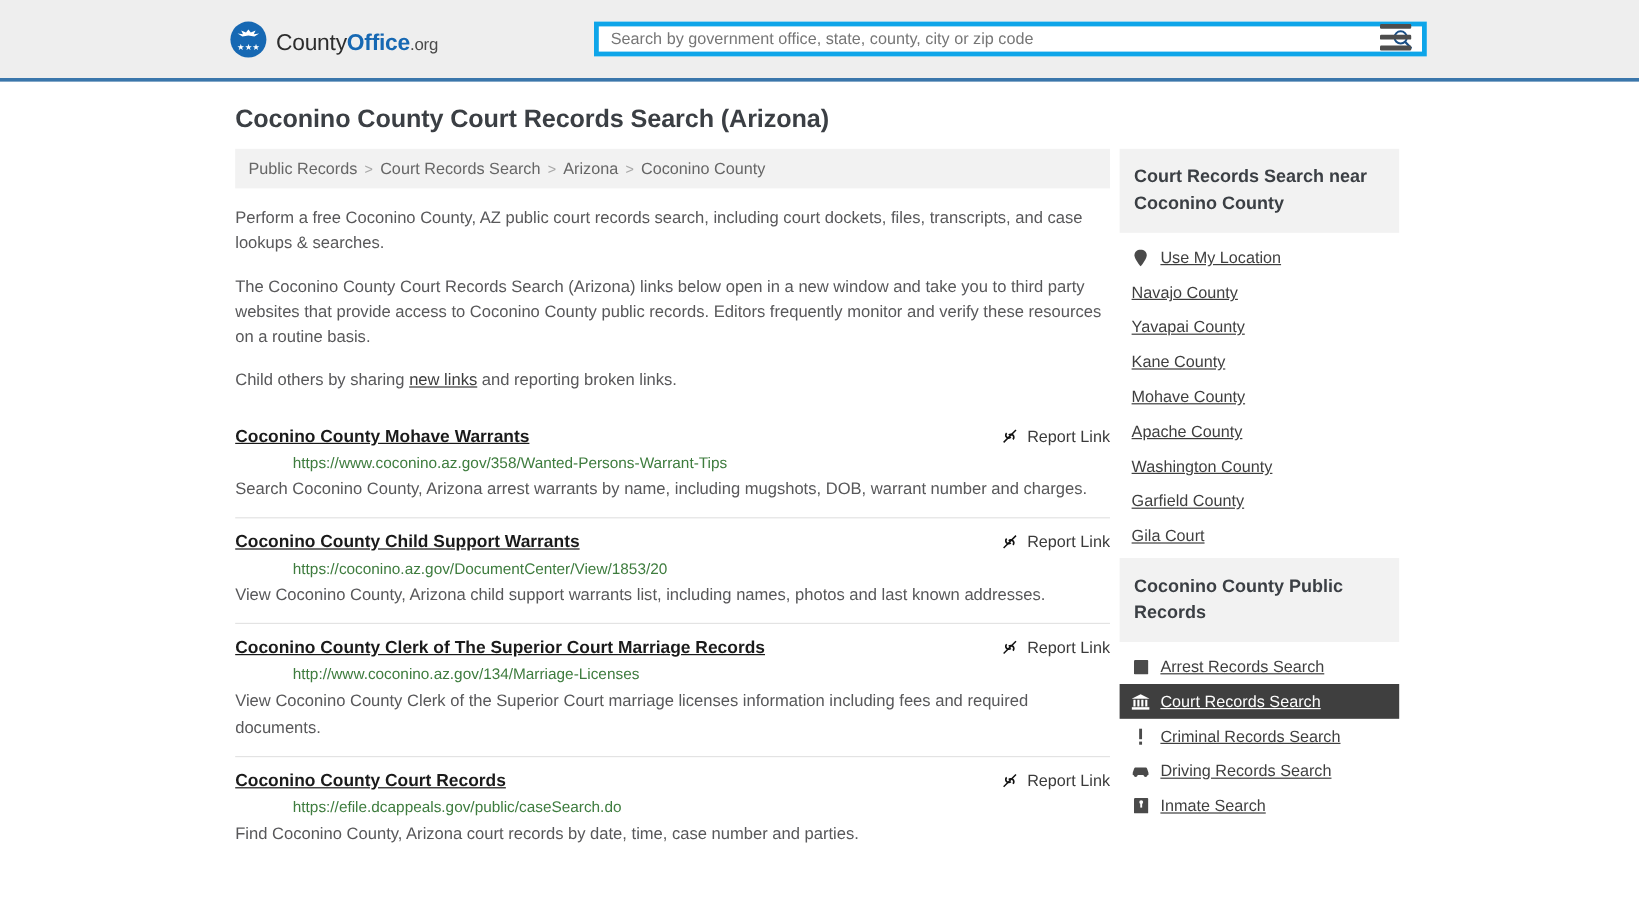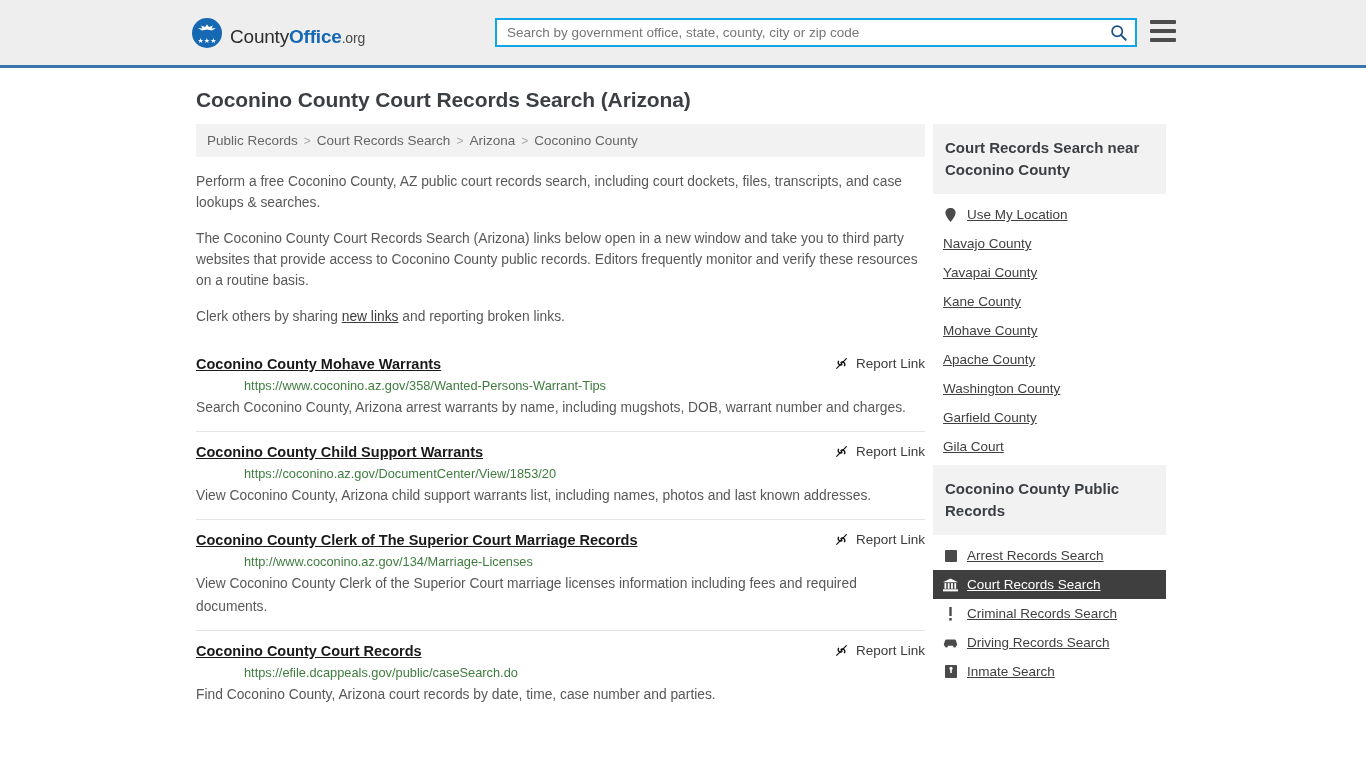--- a/index.html
+++ b/index.html
@@ -58,24 +58,24 @@
     white-space: nowrap;
   }
   .brand-text .b { font-weight: bold; color: #1668b3; }
   .brand-text .c { font-weight: normal; color: #2d2d2d; }
   .brand-text .org { font-size: 14px; color: #4a4a4a; }
 
   .search-wrap {
     position: absolute;
     left: 495px;
     top: 18px;
-    width: 642px;
+    width: 694px;
     height: 29px;
     background: #ffffff;
-    border: 2px solid #0ea5e9;
+    border: 4px solid #0ea5e9;
     display: flex;
     align-items: center;
   }
   .search-input {
     flex: 1 1 auto;
     border: none;
     outline: none;
     background: transparent;
     font-family: "Liberation Sans", sans-serif;
     font-size: 13.5px;
@@ -269,21 +269,21 @@
         <a href="#">Court Records Search</a>
         <span class="sep">&gt;</span>
         <a href="#">Arizona</a>
         <span class="sep">&gt;</span>
         <a href="#">Coconino County</a>
       </nav>
 
       <div class="intro">
         <p class="first">Perform a free Coconino County, AZ public court records search, including court dockets, files, transcripts, and case lookups &amp; searches.</p>
         <p>The Coconino County Court Records Search (Arizona) links below open in a new window and take you to third party websites that provide access to Coconino County public records. Editors frequently monitor and verify these resources on a routine basis.</p>
-        <p><span>Clerk others by sharing </span><a class="inline" href="#">new links</a><span> and reporting broken links.</span></p>
+        <p><span>Child others by sharing </span><a class="inline" href="#">new links</a><span> and reporting broken links.</span></p>
       </div>
 
       <div class="results">
 
         <div class="result">
           <div class="result-head">
             <a class="result-title" href="#">Coconino County Mohave Warrants</a>
             <div class="report-link">
               <svg width="15" height="15" viewBox="0 0 16 16">
                 <path d="M3 3 L13 13 M13 3 L3 13" stroke="#111" stroke-width="1.4" fill="none" opacity="0"></path>

